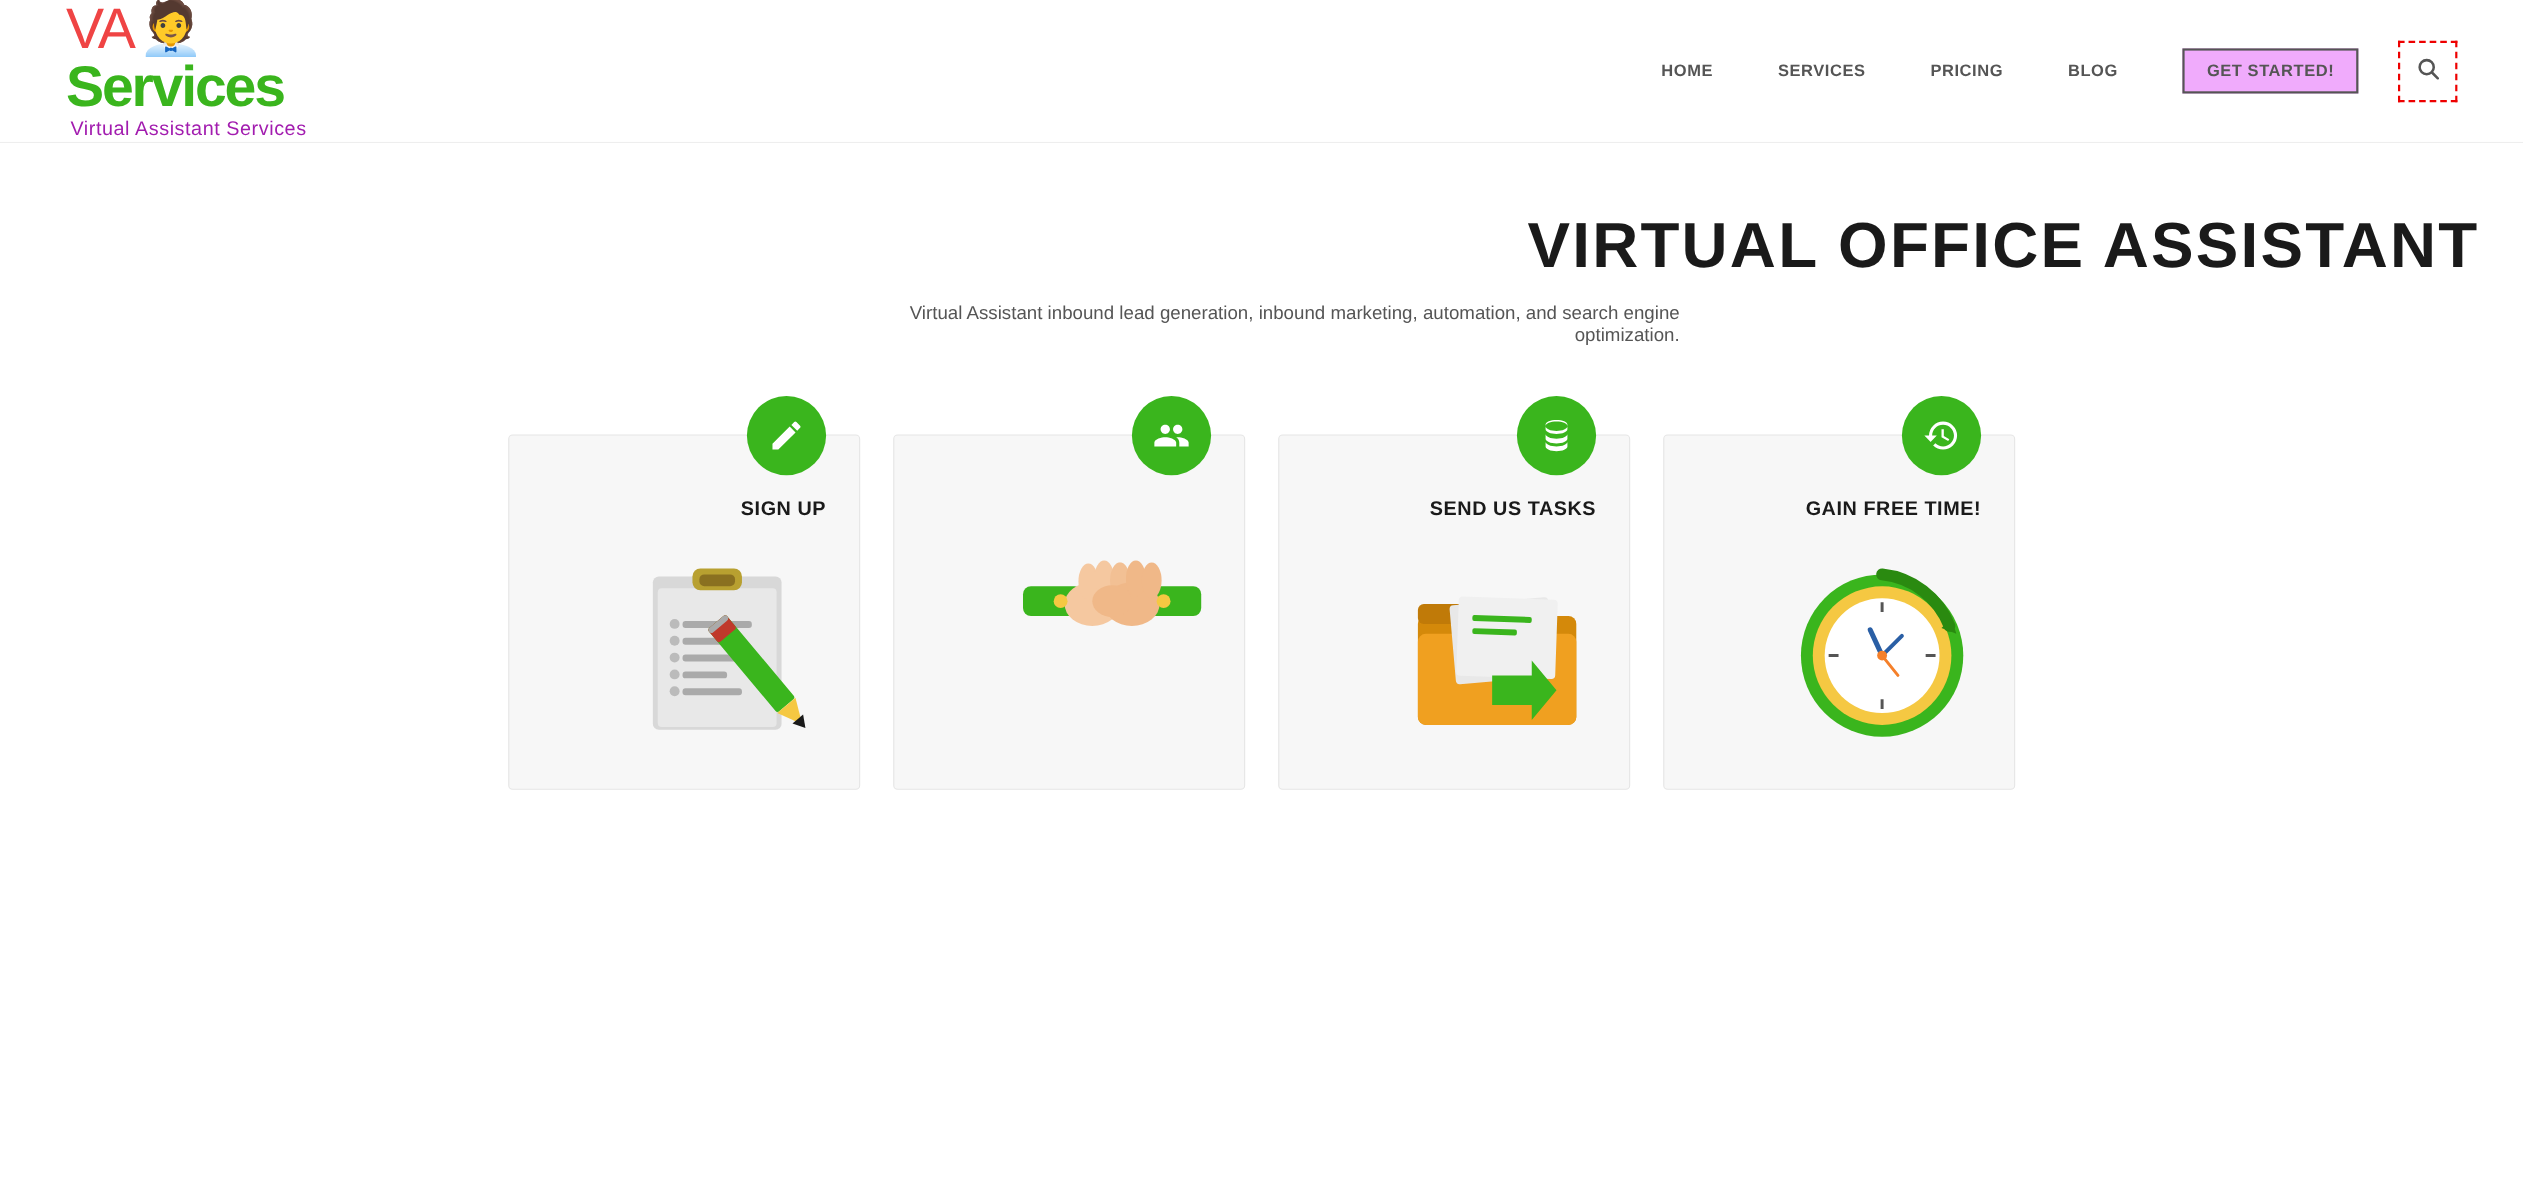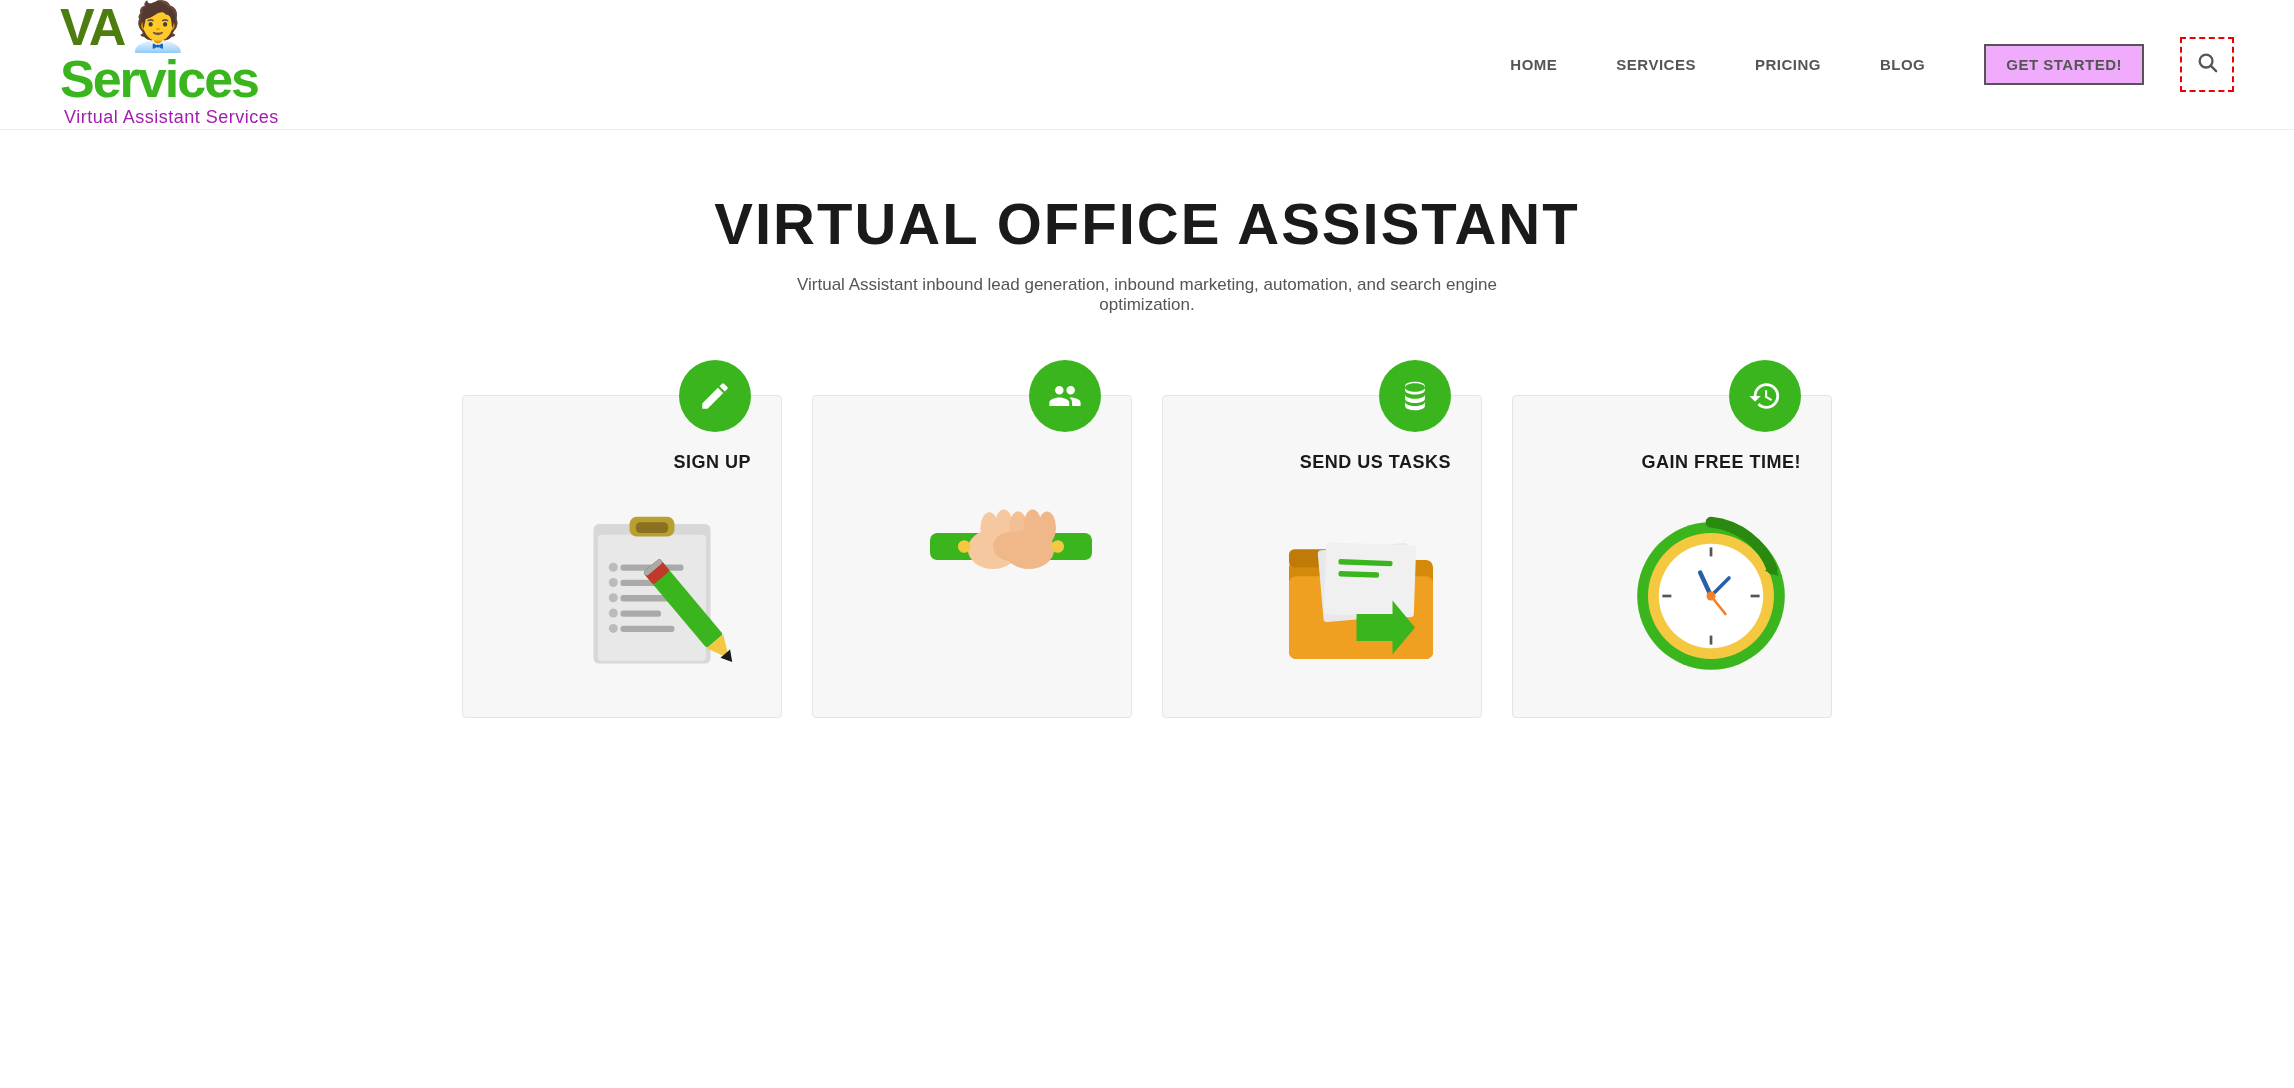--- a/index.html
+++ b/index.html
@@ -28,22 +28,22 @@
       flex-direction: column;
       align-items: flex-start;
     }
     .logo-top {
       display: flex;
       align-items: center;
       gap: 4px;
     }
     .logo-va {
       font-size: 52px;
-      font-weight: 700;
-      color: #4d7c0f;
+      font-weight: 400;
+      color: #ef4444;
       line-height: 1;
       letter-spacing: -2px;
     }
     .logo-figure {
       font-size: 48px;
       line-height: 1;
     }
     .logo-staffer {
       font-size: 52px;
       font-weight: 900;
@@ -88,21 +88,21 @@
       background: none;
       border: none;
       cursor: pointer;
       font-size: 20px;
       color: #555;
       padding: 4px;
     }
 
     
     .hero {
-      text-align: center;
+      text-align: right;
       padding: 60px 40px 20px;
     }
     .hero h1 {
       font-size: 58px;
       font-weight: 900;
       color: #1a1a1a;
       letter-spacing: 2px;
       text-transform: uppercase;
       margin-bottom: 18px;
     }

